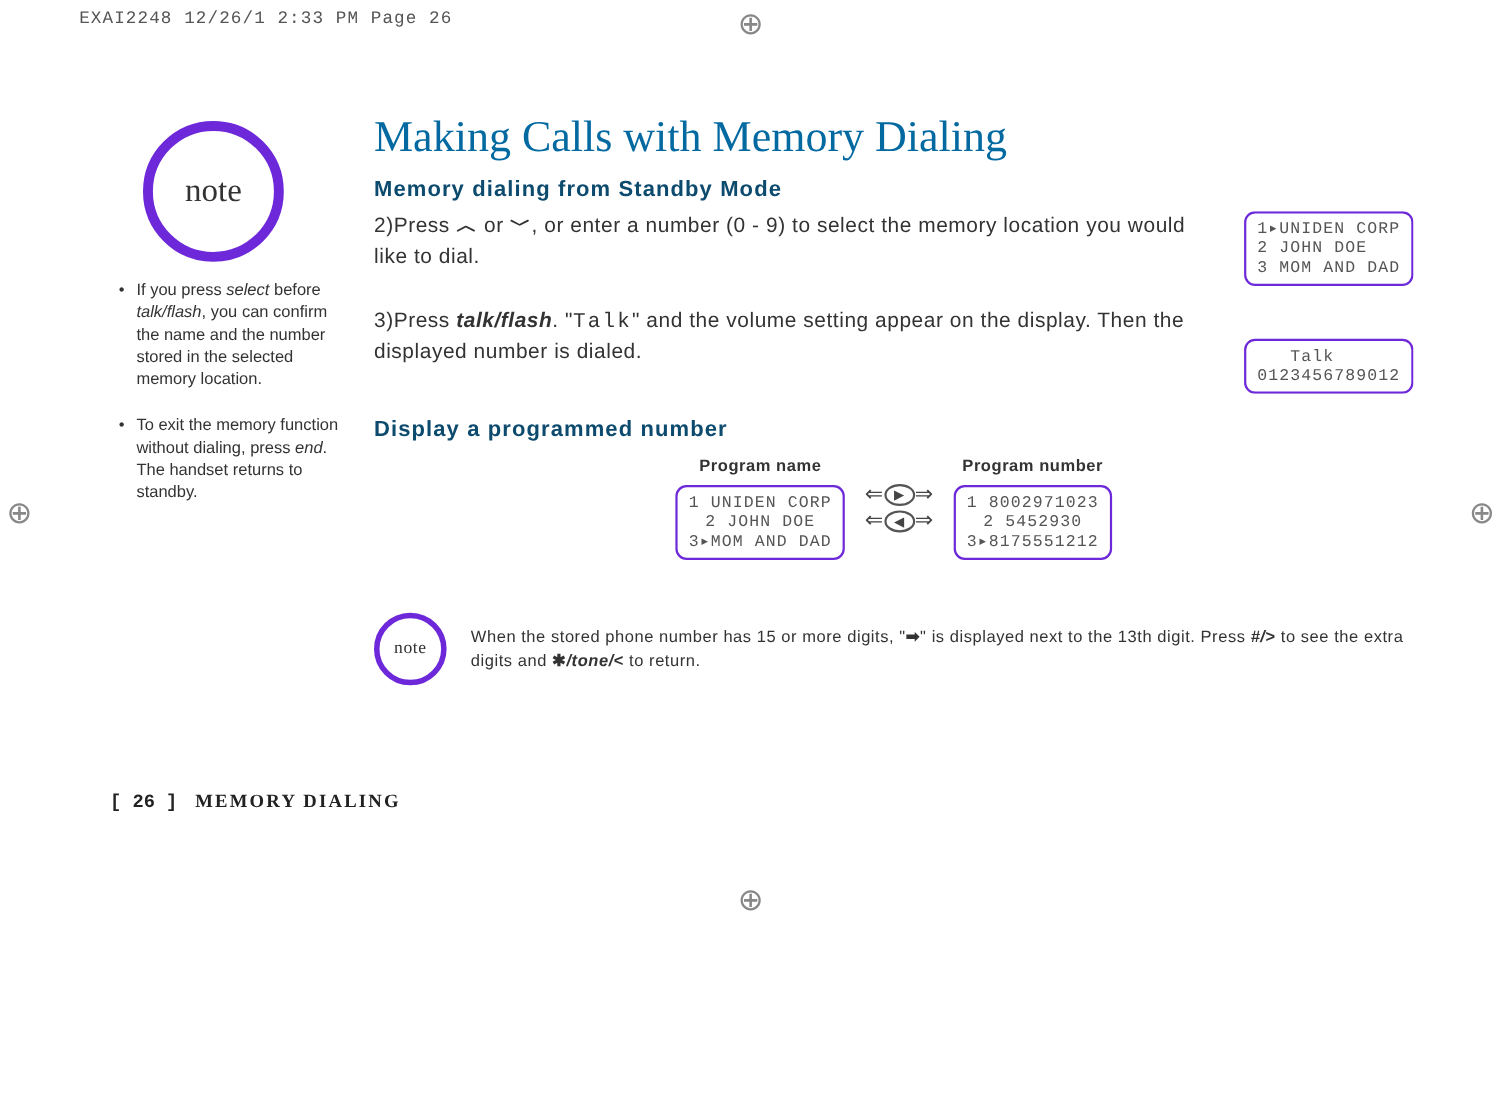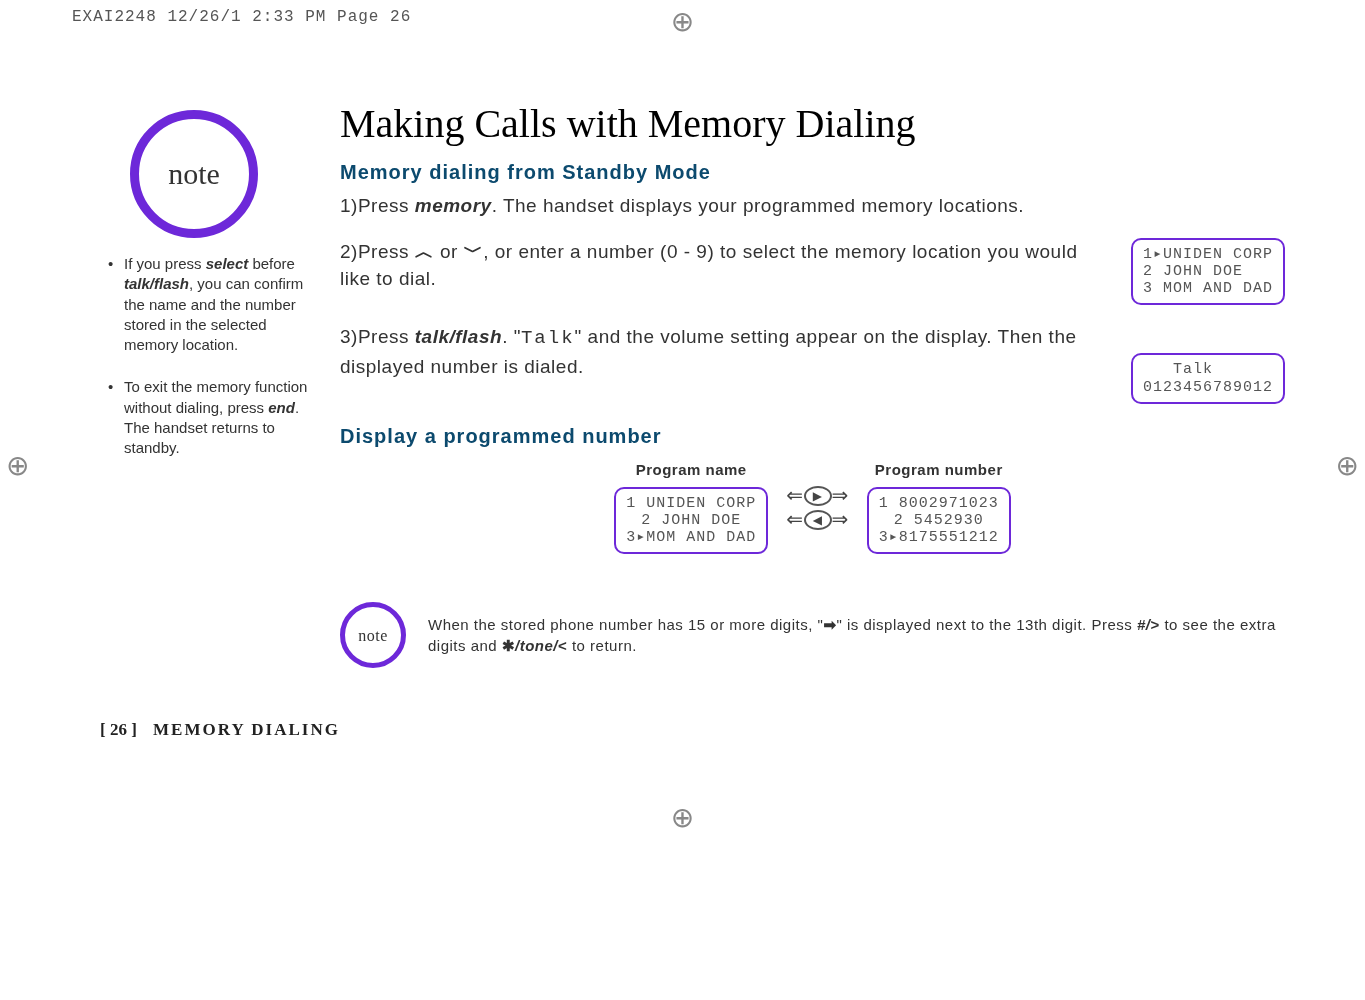--- a/index.html
+++ b/index.html
@@ -103,30 +103,30 @@
     position: relative;
     padding-left: 16px;
     margin-bottom: 22px;
   }
   .aside li::before {
     content: "•";
     position: absolute;
     left: 0;
     top: 0;
   }
-  .aside b { font-weight: 700; font-style: italic; }
+  .aside b { font-weight: 400; font-style: italic; }
   .main {
     margin-left: 240px;
   }
   h1 {
     font-family: Georgia, "Times New Roman", serif;
     font-weight: normal;
     font-size: 40px;
     margin: 0 0 10px 0;
-    color: #000000;
+    color: #0369a1;
   }
   h2 {
     font-size: 20px;
     font-weight: 700;
     letter-spacing: 1px;
     margin: 14px 0 8px 0;
     color: #0c4a6e;
   }
   .body-text {
     font-size: 19px;
@@ -201,21 +201,21 @@
     position: absolute;
     left: 100px;
     bottom: 100px;
     font-family: Georgia, serif;
     font-size: 17px;
     letter-spacing: 2px;
     font-weight: 700;
     color: #222;
   }
   .page-footer .num {
-    font-family: Liberation Serif, serif;
+    font-family: Liberation Mono, monospace;
     letter-spacing: 0;
     margin-right: 10px;
   }
   .keycap {
     font-family: "Courier New", monospace;
     letter-spacing: 2px;
   }
   .glyph {
     display:inline-block;
     font-weight:700;
@@ -244,23 +244,20 @@
           <span>To exit the memory function without dialing, press </span><b>end</b><span>. The handset returns to standby.</span>
         </li>
       </ul>
     </div>
 
     <div class="main">
       <h1>Making Calls with Memory Dialing</h1>
       <h2>Memory dialing from Standby Mode</h2>
 
       <div class="body-text">
-        <div class="step">
-          <span>1)Press </span><span class="b">memory</span><span>. The handset displays your programmed memory locations.</span>
-        </div>
 
         <div class="step">
           <div class="lcd lcd-float-right">1▸UNIDEN CORP
 2 JOHN DOE
 3 MOM AND DAD</div>
           <span>2)Press </span><span class="glyph">︿</span><span> or </span><span class="glyph">﹀</span><span>, or enter a number (0 - 9) to select the memory location you would like to dial.</span>
         </div>
 
         <div class="step" style="clear:both">
           <div class="lcd lcd-float-right" style="margin-top:30px">   Talk

